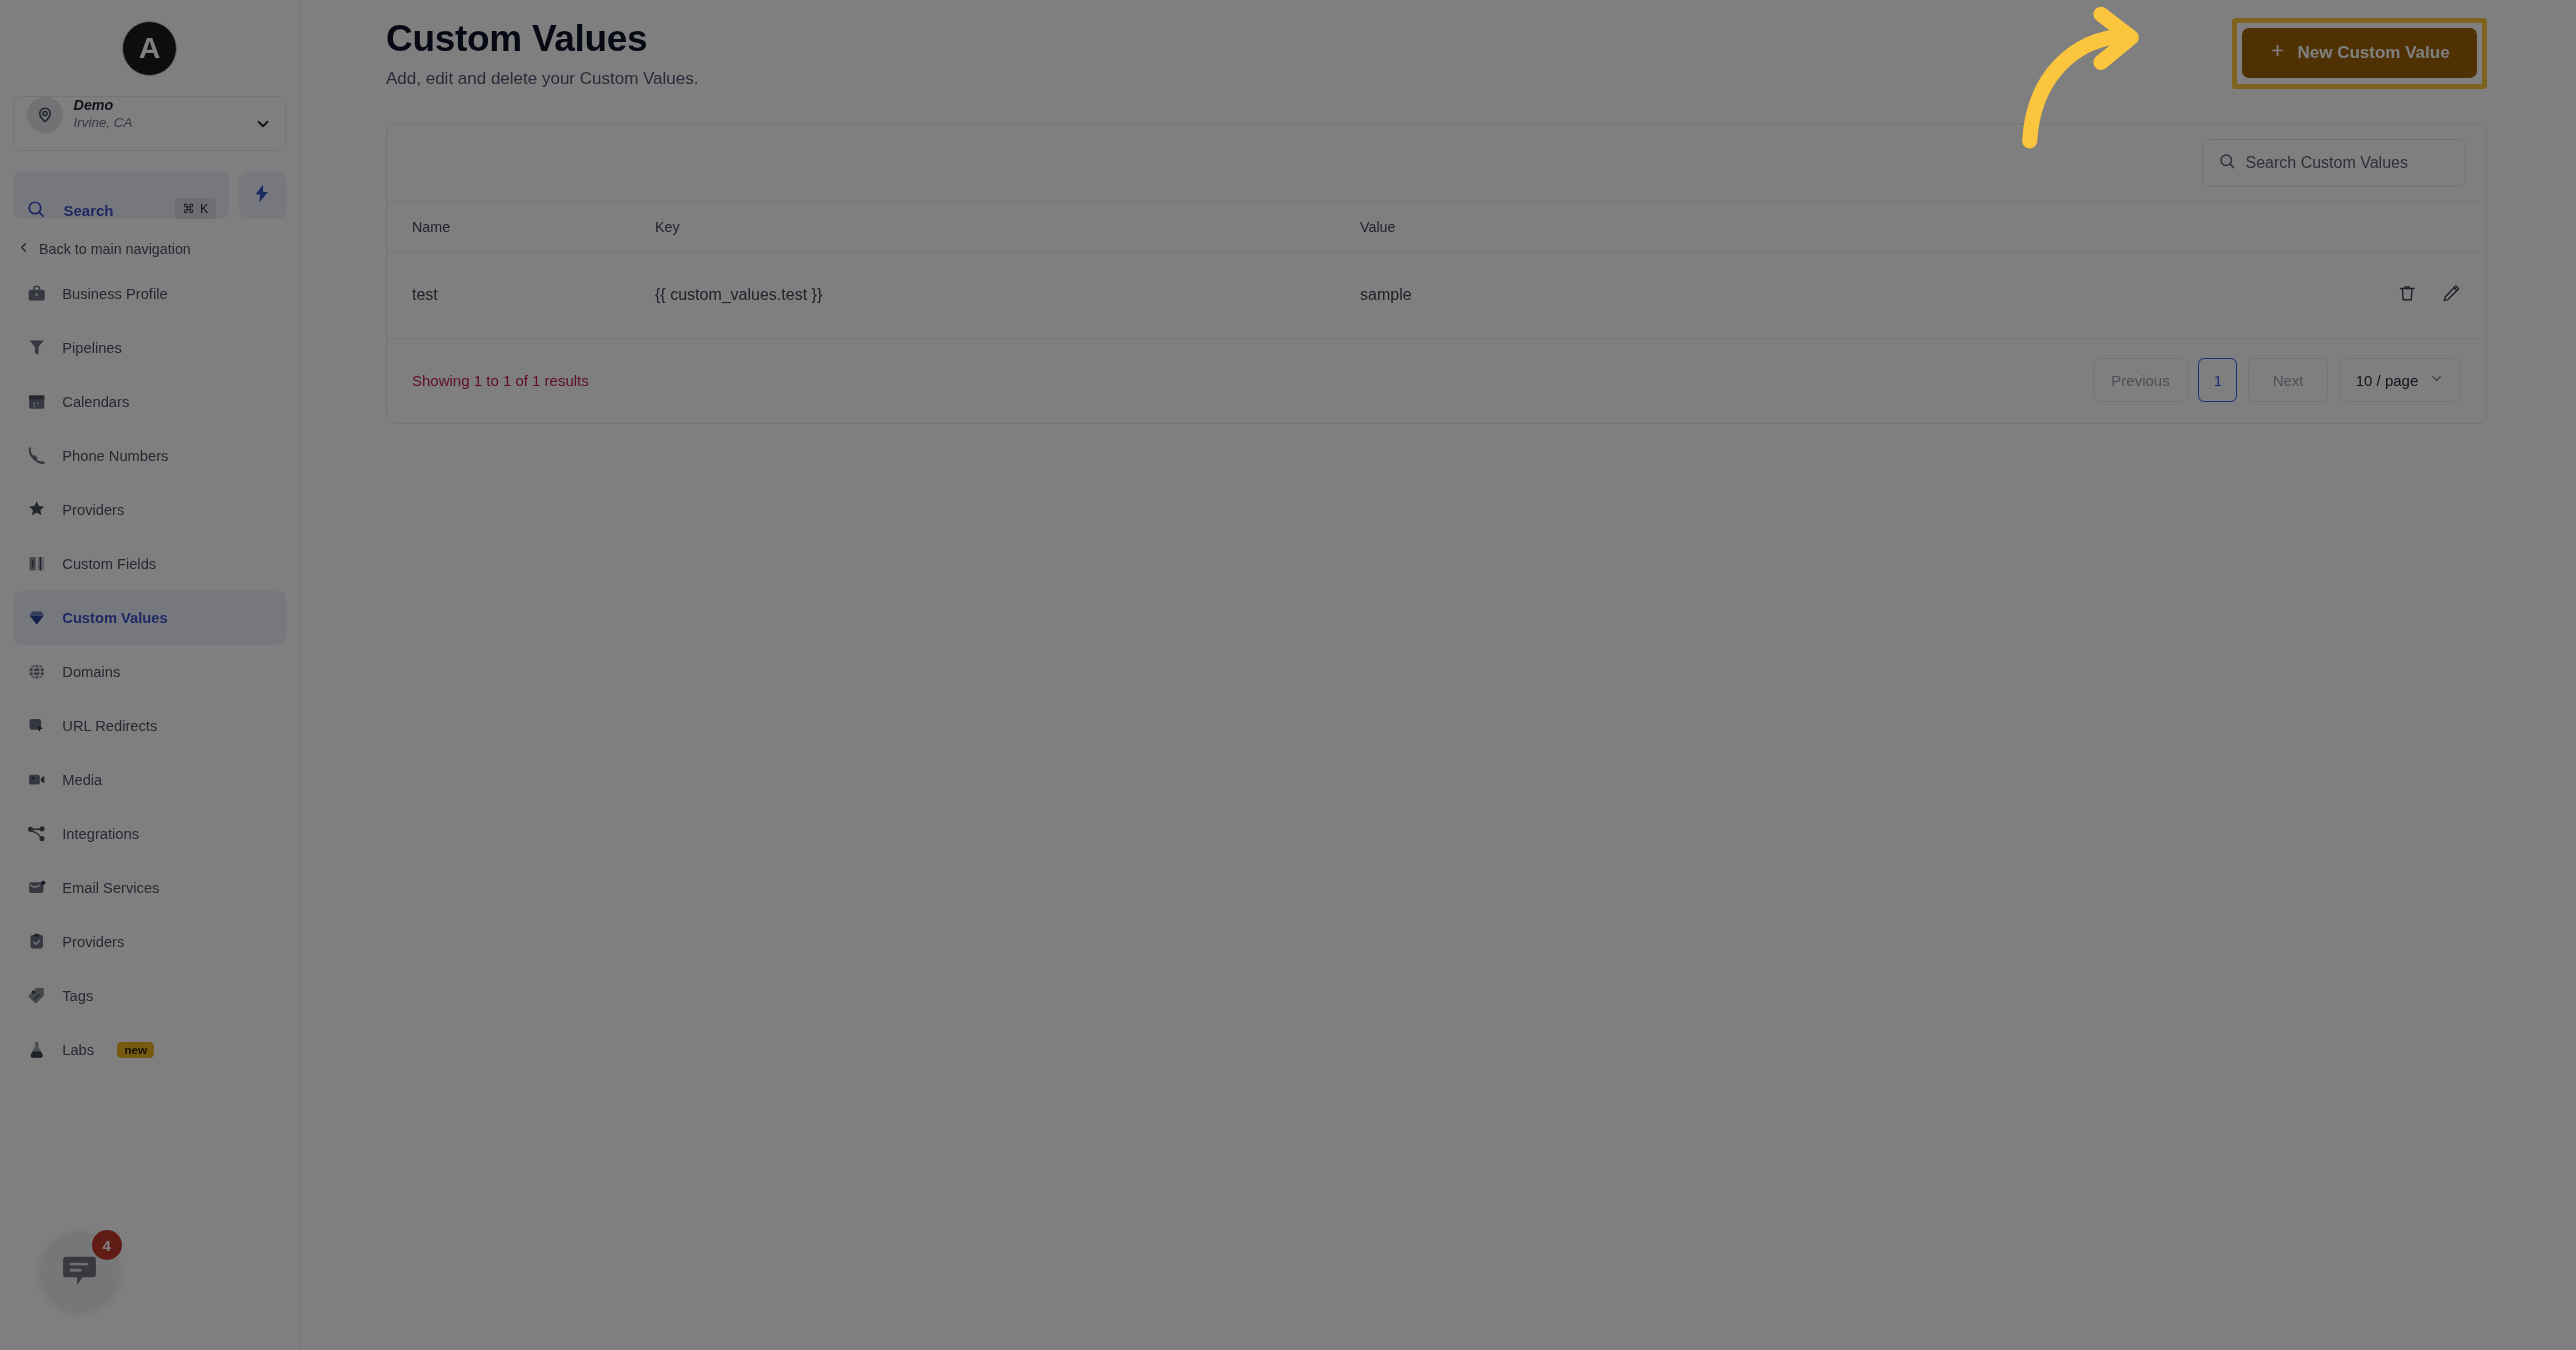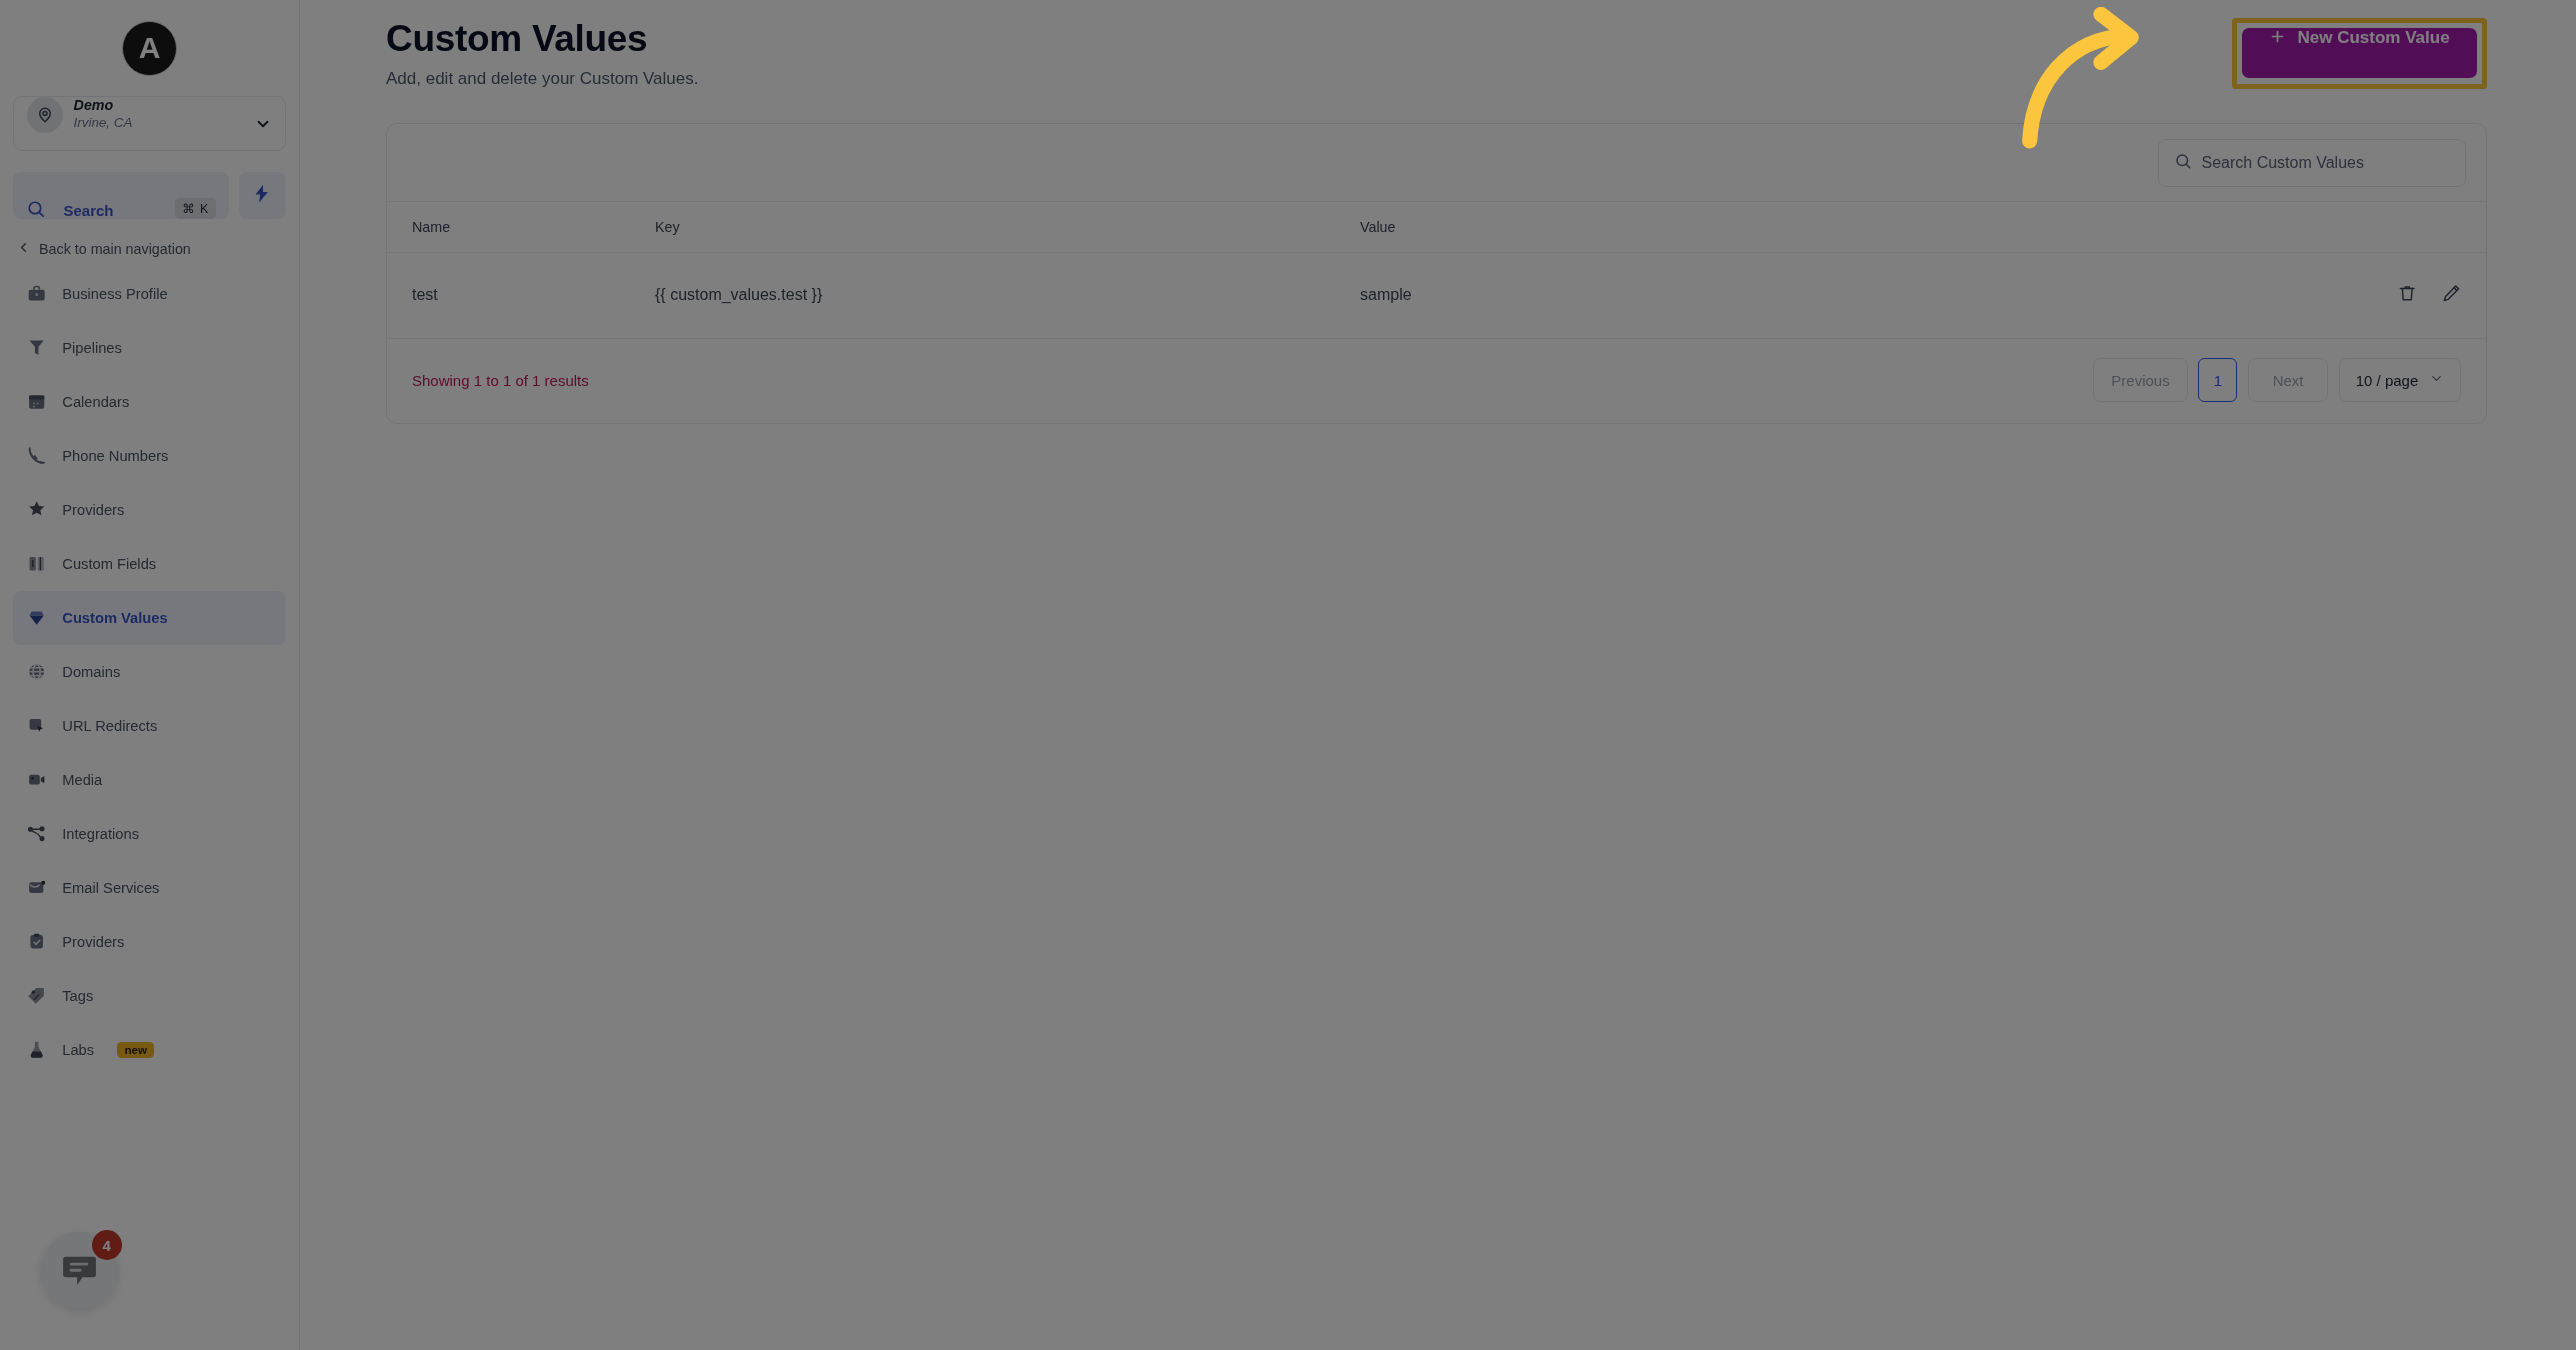--- a/index.html
+++ b/index.html
@@ -193,29 +193,30 @@
   .page-head {
     padding-top: 18px;
     display: flex;
     align-items: flex-start;
     justify-content: space-between;
   }
   .page-title { font-size: 37px; font-weight: bold; color: #0c1327; letter-spacing: -0.3px; }
   .page-sub { font-size: 17px; color: #4e5771; margin-top: 9px; }
 
   .primary-btn {
-    background: #a21caf;
+    background: #a16207;
     color: #ffffff;
     border: none;
     border-radius: 7.1px;
     height: 50px;
     padding: 0 27px;
     font-size: 17px;
     font-weight: bold;
     display: inline-flex;
+    align-items: center;
     gap: 11.6px;
     cursor: pointer;
     font-family: "Liberation Sans", sans-serif;
   }
   .btn-highlight {
     border: 5.4px solid #fcc63f;
     background: #ffffff;
     padding: 5.4px;
     border-radius: 3.6px;
     display: inline-block;
@@ -241,21 +242,21 @@
     overflow: hidden;
   }
   .card-toolbar {
     height: 77px;
     display: flex;
     align-items: center;
     justify-content: flex-end;
     padding: 0 19.6px;
   }
   .search-field {
-    width: 308px;
+    width: 264px;
     height: 48px;
     border: 0.9px solid #e2e5ec;
     border-radius: 8px;
     display: flex;
     align-items: center;
     gap: 9.8px;
     padding: 0 14.3px;
     color: #5b6278;
   }
   .search-field input {

